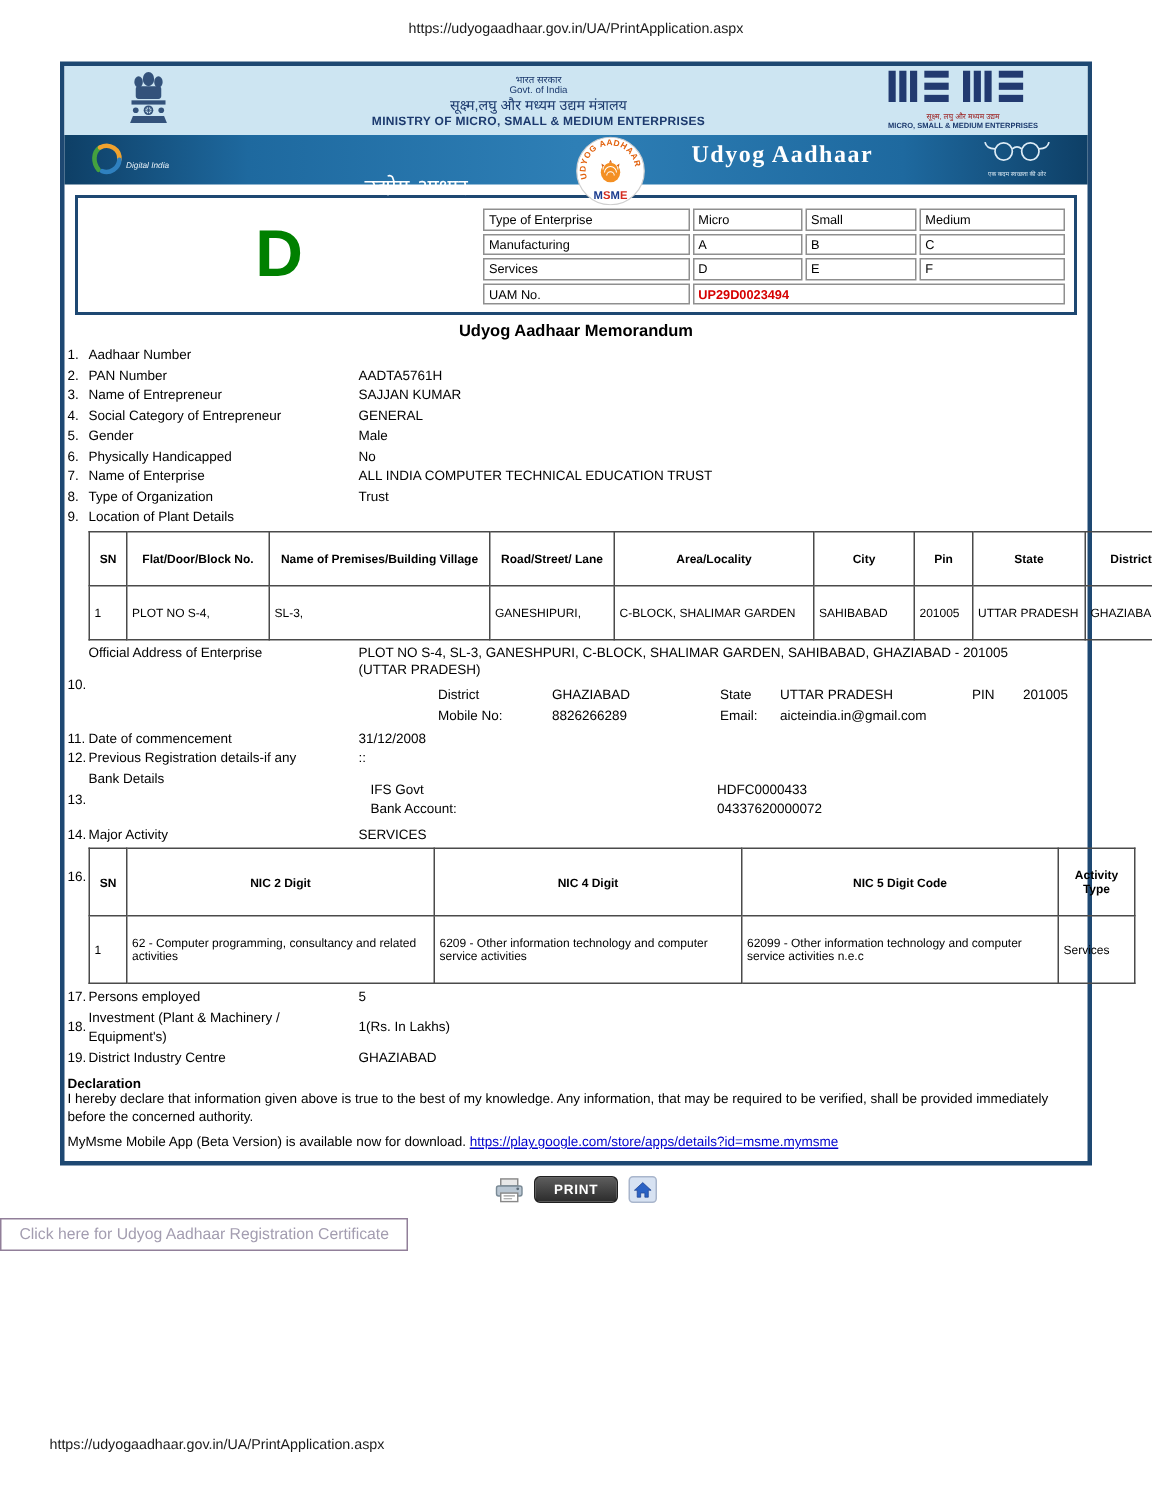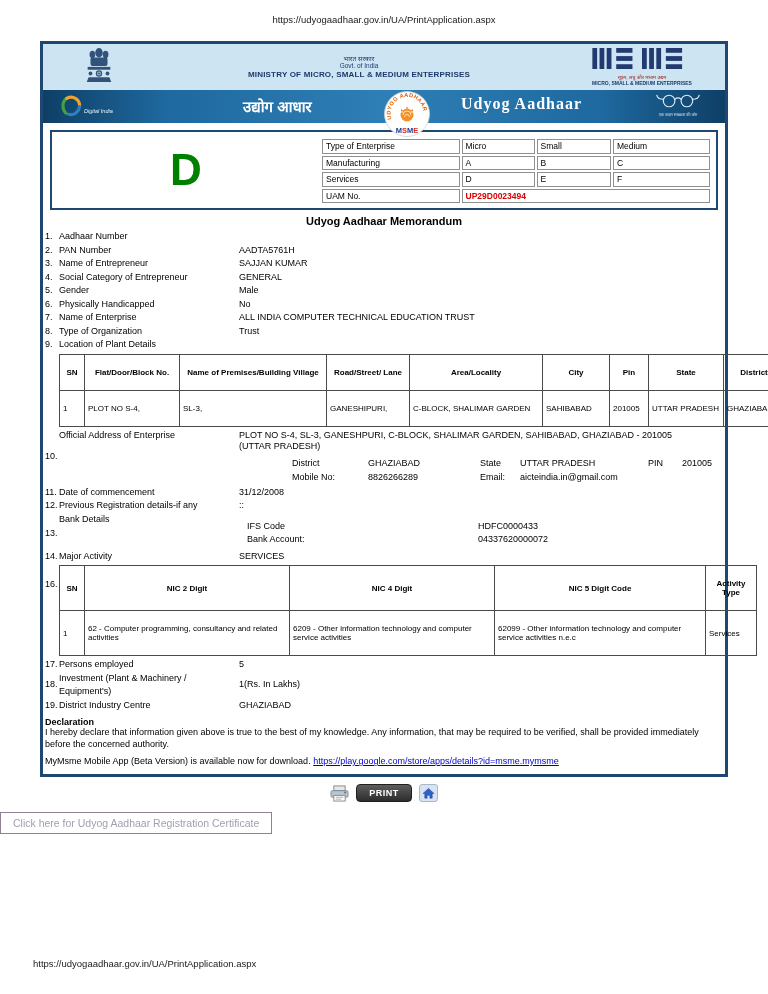--- a/index.html
+++ b/index.html
@@ -18,21 +18,21 @@
   .h-bold{font-size:8px;font-weight:bold;margin-top:1px;letter-spacing:.2px;text-align:center;}
   .hdr-right{width:158px;text-align:center;padding-right:4px;}
   .msme-hi{font-size:5px;color:#9c2222;margin-top:1px;}
   .msme-en{font-size:5px;font-weight:bold;color:#1c3a6e;}
 
   
   .band{height:33px;position:relative;color:#fff;
     background:linear-gradient(90deg,#0e3f66 0%,#1e699f 18%,#2e7fb6 50%,#1e699f 82%,#0e3f66 100%);}
   .di-logo{position:absolute;left:16px;top:4px;display:flex;align-items:flex-end;gap:2px;}
   .di-label{font-size:5.5px;font-style:italic;color:#e9f2f8;padding-bottom:3px;}
-  .band-hi{position:absolute;left:200px;top:6px;font-size:15px;font-weight:bold;}
+  .band-hi{position:absolute;left:200px;top:24px;font-size:15px;font-weight:normal;}
   .seal{position:absolute;left:341px;top:1px;z-index:3;}
   .band-en{position:absolute;left:418px;top:5px;font-family:"Liberation Serif",serif;
     font-size:16px;font-weight:bold;letter-spacing:1px;}
   .swachh{position:absolute;right:24px;top:3px;text-align:center;}
   .swachh-cap{font-size:4px;color:#dcebf5;margin-top:-1px;}
 
   
   .entbox{margin:7px 7px 0 7px;border:2px solid #1e4872;display:flex;height:76px;}
   .dzone{width:268px;display:flex;align-items:center;justify-content:center;}
   .d-letter{font-size:44px;font-weight:bold;color:#008000;line-height:1;}
@@ -109,20 +109,21 @@
           <circle cx="18" cy="29" r="3.4"></circle>
             <circle cx="18" cy="29" r="2.2" fill="#cde5f2"></circle>
           <path d="M18 26.2 v5.6 M15.2 29 h5.6 M16 27 l4 4 M20 27 l-4 4" stroke="#33527b" stroke-width="0.6" fill="none"></path>
           <path d="M7 33 h22 l2 5 h-26 z"></path>
         </g>
       </svg>
     </div>
     <div class="hdr-center">
       <div class="h-sm">भारत सरकार</div>
       <div class="h-sm">Govt. of India</div>
+      <div class="h-md">सूक्ष्म,लघु और मध्यम उद्यम मंत्रालय</div>
       <div class="h-bold">MINISTRY OF MICRO, SMALL &amp; MEDIUM ENTERPRISES</div>
     </div>
     <div class="hdr-right">
       <svg viewBox="0 0 104 22" width="100" height="21">
         <g fill="#223a70">
           <rect x="0" y="0" width="5" height="22"></rect>
             <rect x="7.5" y="0" width="5" height="22"></rect>
             <rect x="15" y="0" width="5" height="22"></rect>
           <rect x="25" y="0" width="17" height="5"></rect>
             <rect x="25" y="8.5" width="17" height="5"></rect>
@@ -316,21 +317,21 @@
     </div>
     <div class="item">
       <span class="num">12.</span>
       <span class="lbl">Previous Registration details-if any</span>
       <span class="val">::</span>
     </div>
 
     <div class="block13">
       <span class="lbl" style="top:1px">Bank Details</span>
       <span class="num" style="top:15px">13.</span>
-      <span class="sub" style="left:202px;top:8px">IFS Code</span>
+      <span class="sub" style="left:202px;top:8px">IFS Govt</span>
       <span class="sub" style="left:433px;top:8px">HDFC0000433</span>
       <span class="sub" style="left:202px;top:21px">Bank Account:</span>
       <span class="sub" style="left:433px;top:21px">04337620000072</span>
     </div>
 
     <div class="item">
       <span class="num">14.</span>
       <span class="lbl">Major Activity</span>
       <span class="val">SERVICES</span>
     </div>

